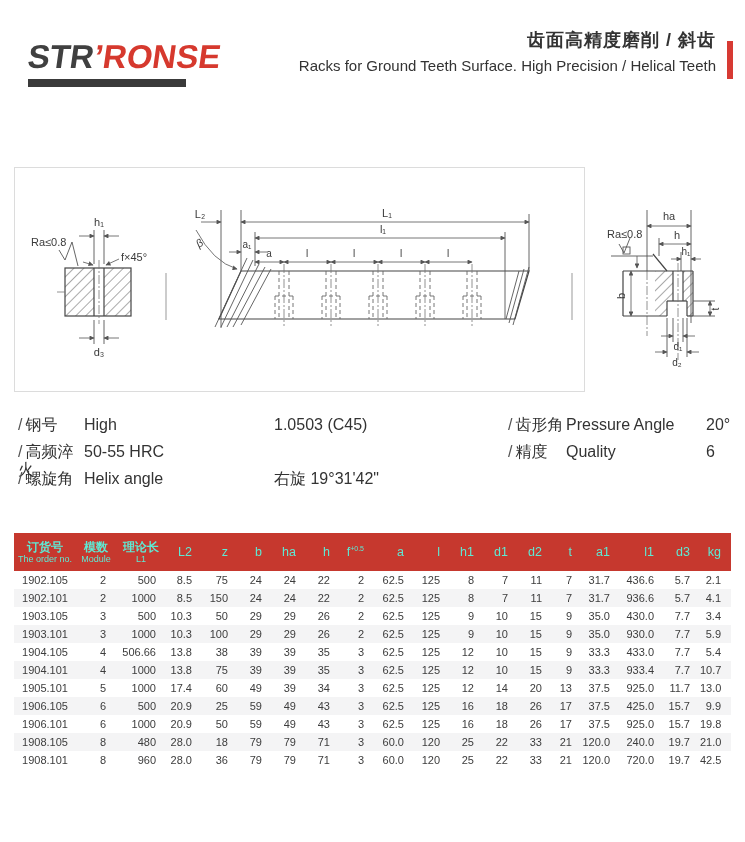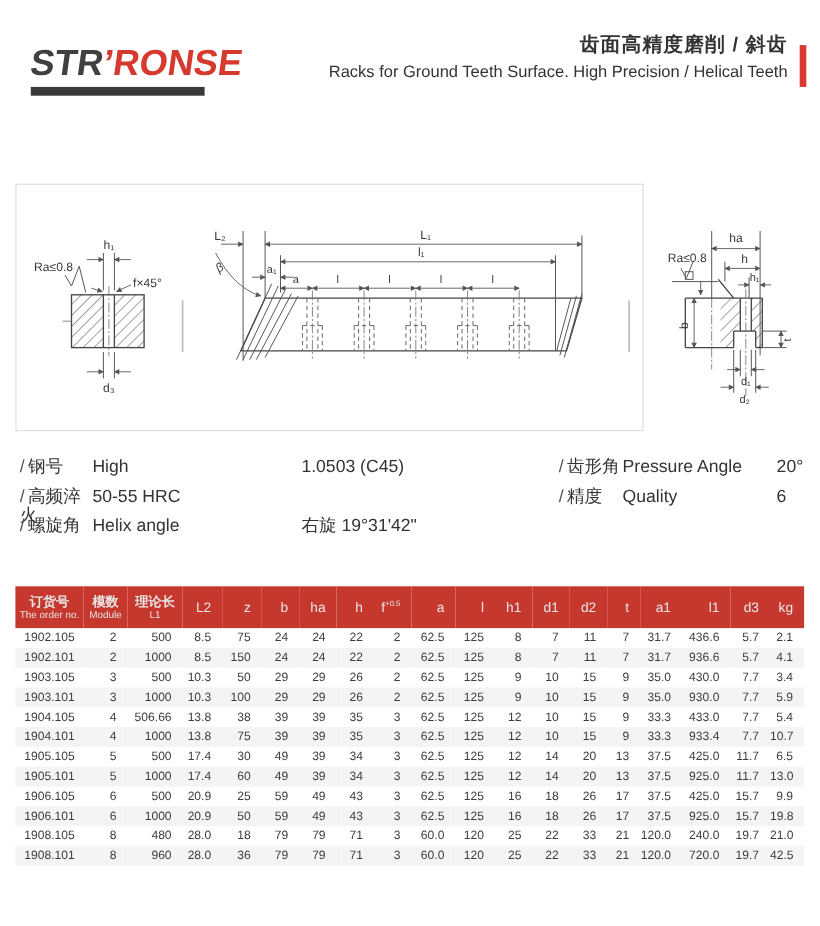--- a/index.html
+++ b/index.html
@@ -33,21 +33,21 @@
   .spec-col { position:absolute; top:0; }
   .spec-left { left:0; width:460px; }
   .spec-right { left:490px; width:222px; }
   .spec-row { display:grid; height:18px; line-height:18px; margin-bottom:9px; font-size:16px; }
   .spec-left .spec-row { grid-template-columns:66px 190px 1fr; }
   .spec-right .spec-row { grid-template-columns:58px 140px 1fr; }
   .slash { color:#555; margin-right:3px; }
 
   
   .rack-table { position:absolute; left:14px; top:533px; width:717px; border-collapse:collapse; table-layout:fixed; }
-  .rack-table thead th { background:#c6382e; color:#e5e5e5; font-weight:normal; vertical-align:middle; height:38px; }
+  .rack-table thead th { background:#c6382e; color:#5eead4; font-weight:normal; vertical-align:middle; height:38px; }
   .th-dual .th-zh { font-size:12px; font-weight:bold; line-height:14px; }
   .th-dual .th-en { font-size:9px; line-height:11px; }
   .th-dual { text-align:center; }
   .th-num { font-size:12.5px; font-weight:bold; text-align:right; padding-right:10px; }
   .th-num sup { font-size:7px; }
   .rack-table tbody td { height:18px; line-height:18px; font-size:11px; color:#3c3c3c; white-space:nowrap; }
   .rack-table tbody tr:nth-child(even) { background:#f4f4f5; }
   td.c-first { text-align:center; }
   td.c-num { text-align:right; padding-right:10px; }
 </style>
@@ -467,41 +467,20 @@
           <td class="c-num">12</td>
           <td class="c-num">10</td>
           <td class="c-num">15</td>
           <td class="c-num">9</td>
           <td class="c-num">33.3</td>
           <td class="c-num">933.4</td>
           <td class="c-num">7.7</td>
           <td class="c-num">10.7</td>
         </tr>
         <tr>
-          <td class="c-first">1905.105</td>
-          <td class="c-num">5</td>
-          <td class="c-num">500</td>
-          <td class="c-num">17.4</td>
-          <td class="c-num">30</td>
-          <td class="c-num">49</td>
-          <td class="c-num">39</td>
-          <td class="c-num">34</td>
-          <td class="c-num">3</td>
-          <td class="c-num">62.5</td>
-          <td class="c-num">125</td>
-          <td class="c-num">12</td>
-          <td class="c-num">14</td>
-          <td class="c-num">20</td>
-          <td class="c-num">13</td>
-          <td class="c-num">37.5</td>
-          <td class="c-num">425.0</td>
-          <td class="c-num">11.7</td>
-          <td class="c-num">6.5</td>
-        </tr>
-        <tr>
           <td class="c-first">1905.101</td>
           <td class="c-num">5</td>
           <td class="c-num">1000</td>
           <td class="c-num">17.4</td>
           <td class="c-num">60</td>
           <td class="c-num">49</td>
           <td class="c-num">39</td>
           <td class="c-num">34</td>
           <td class="c-num">3</td>
           <td class="c-num">62.5</td>

